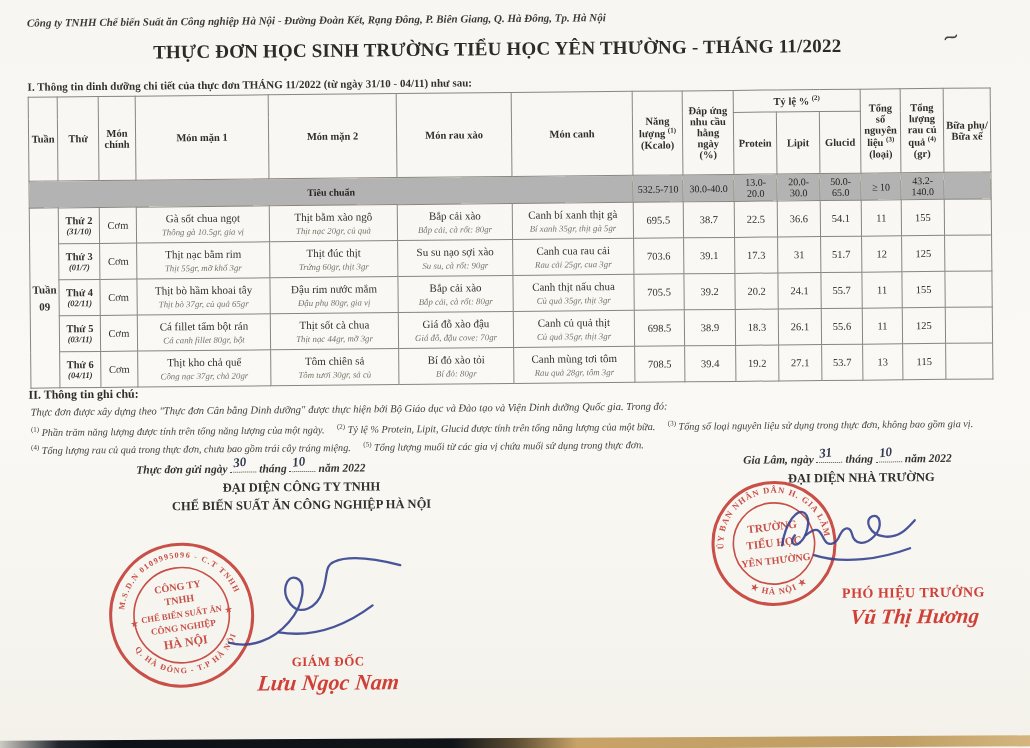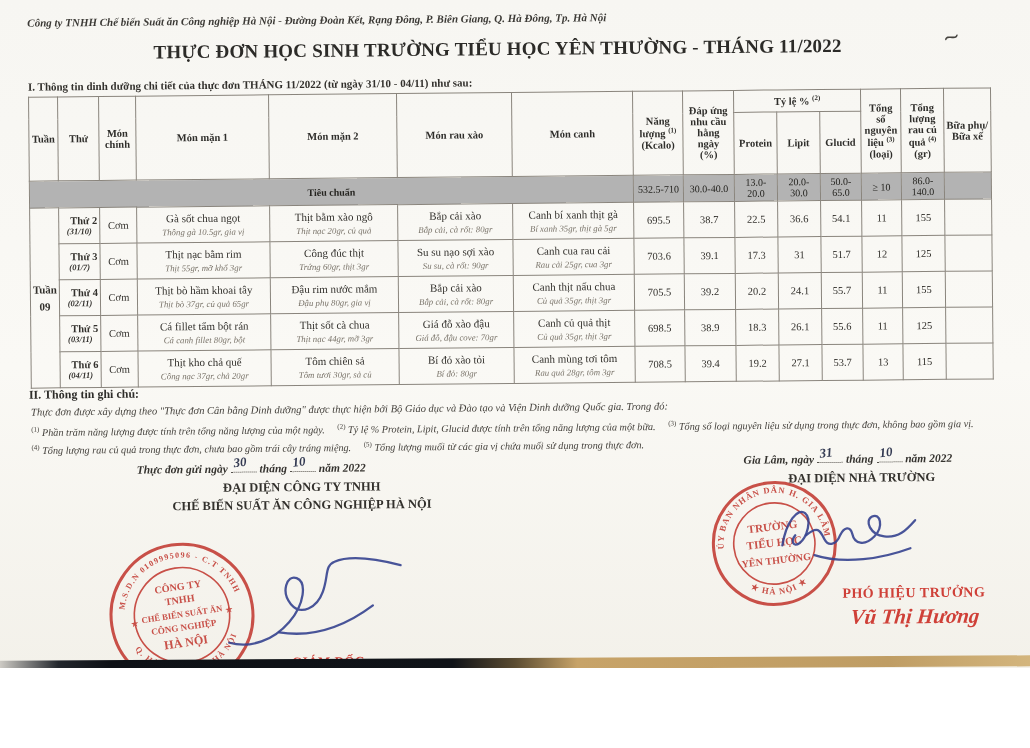--- a/index.html
+++ b/index.html
@@ -1,38 +1,38 @@
 <!DOCTYPE html>
 <html><head>
 <meta charset="utf-8">
 <style>
   html,body { margin:0; padding:0; }
   #stage {
-    position:relative; width:1030px; height:668px; overflow:hidden;
+    position:relative; width:1030px; height:748px; overflow:hidden;
     background: linear-gradient(180deg,#f7f6f2 0%, #faf9f5 55%, #f3f1ea 100%);
     font-family:"Liberation Serif", serif; color:#33312d;
   }
   .paper { position:absolute; inset:0; transform:rotate(-0.55deg); transform-origin:50% 45%; }
 
   .company-line { position:absolute; top:12px; left:30px; font-size:11px; font-style:italic; font-weight:bold; color:#3c3a36; }
   .doc-title { position:absolute; top:38px; left:0; width:1000px; text-align:center; font-size:19px; font-weight:bold; color:#2c2b28; letter-spacing:.2px; }
   .sec-heading { position:absolute; top:76px; left:30px; font-size:11px; font-weight:bold; color:#33312d; }
   .corner-mark { position:absolute; top:30px; left:946px; font-size:15px; color:#44423e; transform:rotate(-12deg); font-weight:bold; }
 
   table.menu { position:absolute; top:92px; left:30px; width:962px; border-collapse:collapse; table-layout:fixed; }
   .menu th, .menu td { border:1px solid #8a857d; padding:1px 2px; text-align:center; vertical-align:middle; overflow:hidden; }
   .menu th { font-weight:bold; font-size:10.5px; color:#2f2e2b; }
   .menu td { font-size:10.5px; color:#33312d; }
   sup.mark { font-size:7px; }
   .hdr2 { font-size:10.5px; }
   tr.std td { background:#b3b3b3; font-size:10px; color:#252420; height:24px; }
   tr.std td.lbl { font-weight:bold; }
   .dish { font-size:11px; line-height:1.25; }
   .sub { font-style:italic; font-size:8.8px; color:#797369; line-height:1.2; margin-top:1px; }
-  .dayname { font-weight:bold; font-size:10.5px;text-align:right; }
+  .dayname { font-weight:bold; font-size:10.5px; }
   .daydate { font-weight:bold; font-style:italic; font-size:8.5px; }
   .wklabel { font-weight:bold; font-size:11px; line-height:1.5; }
   .num { font-size:10.5px; }
 
   .notes-heading { position:absolute; top:383px; left:28px; font-size:12px; font-weight:bold; color:#2e2d2a; }
   .note-line { position:absolute; left:30px; font-size:10.2px; font-style:italic; color:#45423d; white-space:nowrap; }
   .note-line sup { font-size:7px; font-style:normal; }
   #note-intro { top:402px; font-size:10.5px; }
   #note-l2 { top:421px; }
   #note-l3 { top:439px; }
@@ -122,21 +122,21 @@
         <th class="hdr2">Glucid</th>
       </tr>
       <tr class="std">
         <td colspan="7" class="lbl">Tiêu chuẩn</td>
         <td>532.5-710</td>
         <td>30.0-40.0</td>
         <td>13.0-20.0</td>
         <td>20.0-30.0</td>
         <td>50.0-65.0</td>
         <td>≥ 10</td>
-        <td>86.0-140.0</td>
+        <td>43.2-140.0</td>
         <td></td>
       </tr>
 
       <tr style="height:36px">
         <td rowspan="5">
           <div class="wklabel">Tuần</div>
           <div class="wklabel">09</div>
         </td>
         <td>
               <div class="dayname">Thứ 2</div>
@@ -172,21 +172,21 @@
         <td>
               <div class="dayname">Thứ 3</div>
               <div class="daydate">(01/7)</div>
             </td>
         <td>Cơm</td>
         <td>
               <div class="dish">Thịt nạc bằm rim</div>
               <div class="sub">Thịt 55gr, mỡ khổ 3gr</div>
             </td>
         <td>
-              <div class="dish">Công đúc thịt</div>
+              <div class="dish">Thịt đúc thịt</div>
               <div class="sub">Trứng 60gr, thịt 3gr</div>
             </td>
         <td>
               <div class="dish">Su su nạo sợi xào</div>
               <div class="sub">Su su, cà rốt: 90gr</div>
             </td>
         <td>
               <div class="dish">Canh cua rau cải</div>
               <div class="sub">Rau cải 25gr, cua 3gr</div>
             </td>

